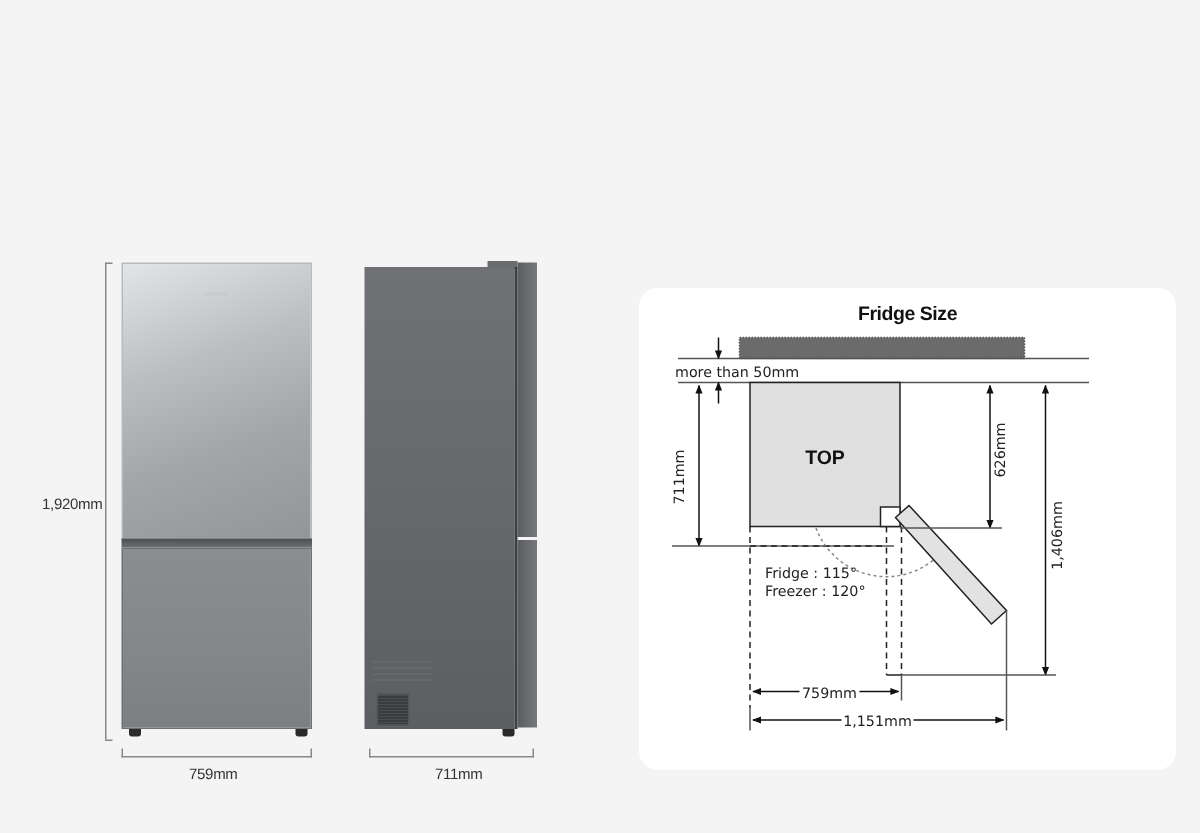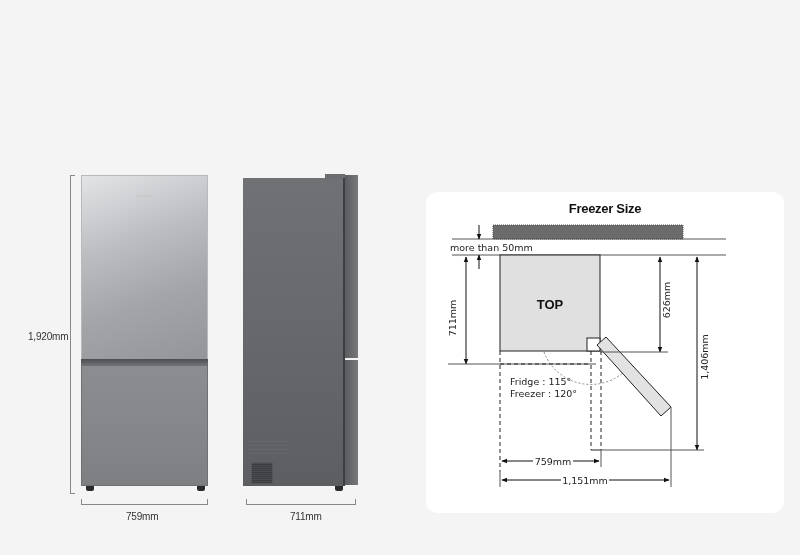--- a/index.html
+++ b/index.html
@@ -100,21 +100,21 @@
 <div class="abs vent-lines"></div>
 <div class="abs vent"></div>
 <div class="abs foot" style="left:335px;top:486px;"></div>
 
 <div class="abs hline" style="left:246px;top:504px;width:110px;"></div>
 <div class="abs vline" style="left:246px;top:499px;height:6px;"></div>
 <div class="abs vline" style="left:355px;top:499px;height:6px;"></div>
 <div class="abs dim-label" style="left:290px;top:511px;">711mm</div>
 
 <div class="abs card"></div>
-<div class="abs card-title">Freezer Size</div>
+<div class="abs card-title">Fridge Size</div>
 
 <svg class="abs diagram" viewBox="0 0 358 321" width="358" height="321">
   <defs>
     <marker id="ah" viewBox="0 0 10 10" refX="9" refY="5" markerWidth="6" markerHeight="6" orient="auto-start-reverse">
       <path d="M0,1 L10,5 L0,9 z" fill="#111"></path>
     </marker>
   </defs>
 
   <rect x="67" y="33" width="190" height="14" fill="#6b6b6b" stroke="#555" stroke-dasharray="1,1"></rect>
 

